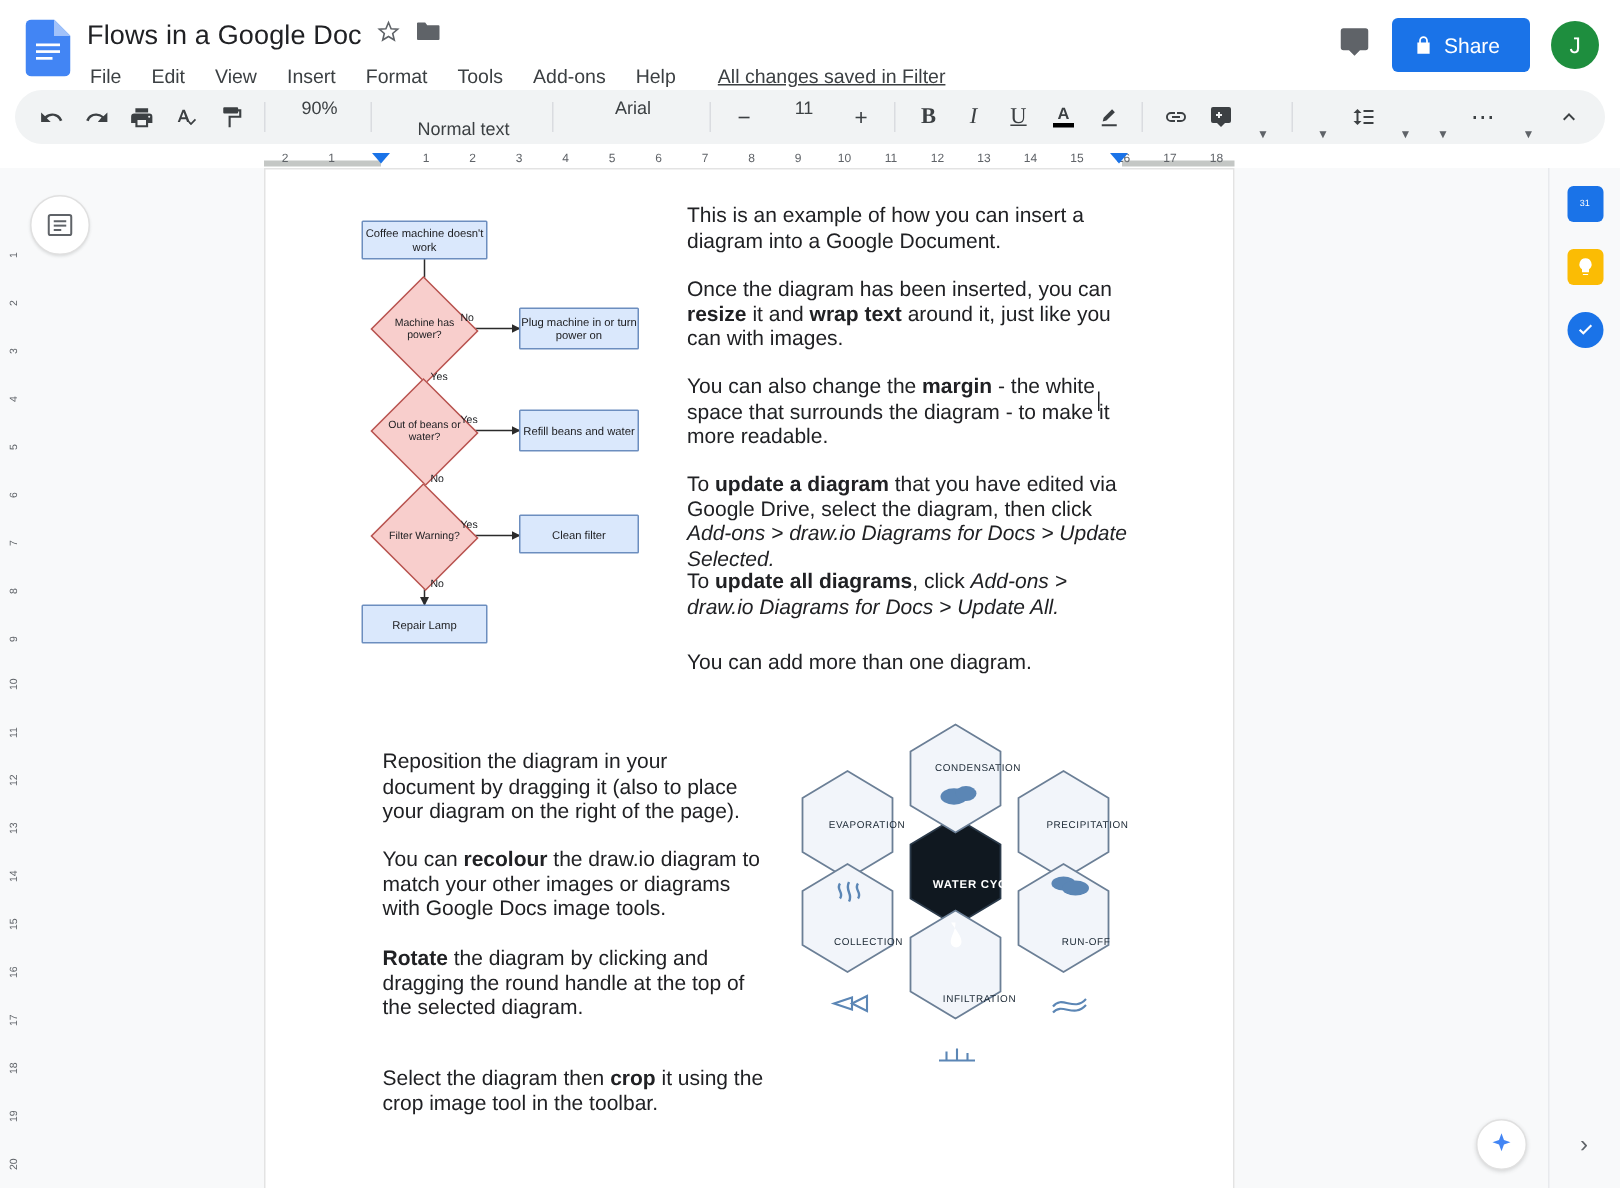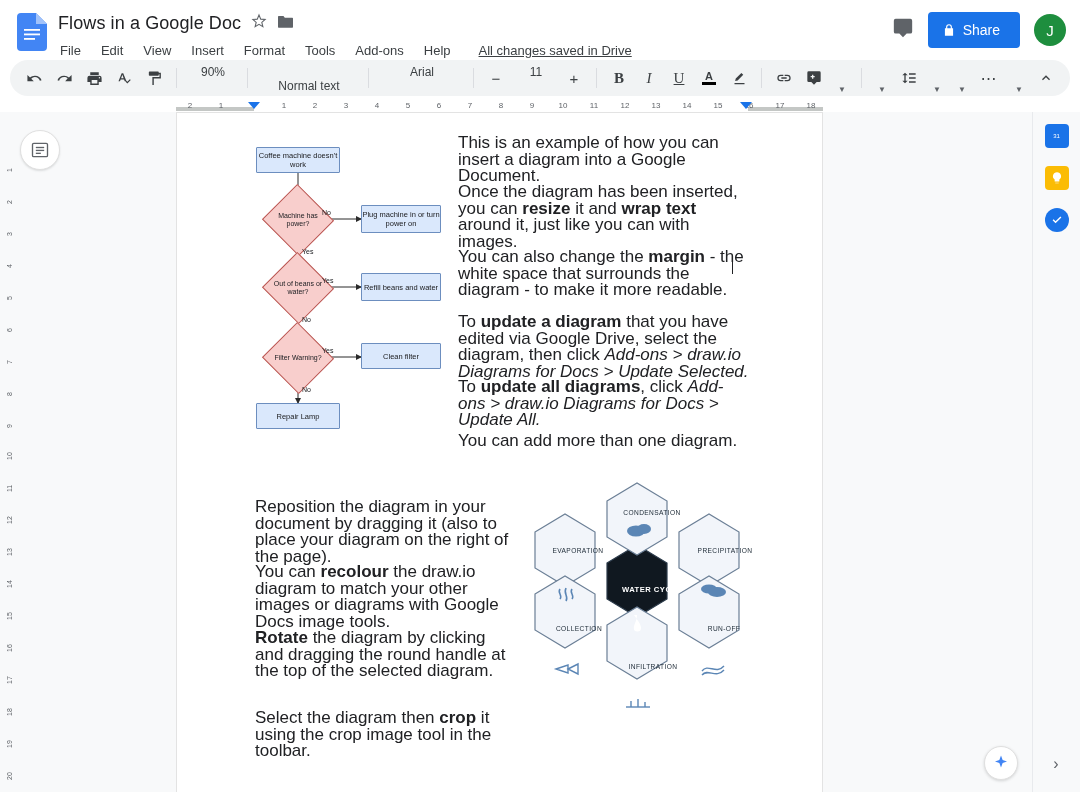--- a/index.html
+++ b/index.html
@@ -172,30 +172,30 @@
     height: 700px;
     margin-left: 0;
   }
   .right-space { flex:1; position:relative; }
 
   
   .content { position:absolute; inset:0; }
 
   .para {
     position:absolute;
-    font-size: 17px;
+    font-size: 14px;
     line-height: 16.6px;
     color: #202124;
     font-family:"Liberation Sans", sans-serif;
   }
   .para b { font-weight:bold; }
   .para i { font-style: italic; }
 
   
-  .flow { position:absolute; left:79px; top:22px; width:200px; height:340px; }
+  .flow { position:absolute; left:64px; top:22px; width:200px; height:340px; }
   .node {
     position:absolute;
     display:flex; align-items:center; justify-content:center;
     text-align:center;
     font-size:7.5px; line-height:9px; color:#202124;
   }
   .rect {
     background:#dae8fc; border:1px solid #6c8ebf; border-radius:1px;
   }
   .diam-wrap { position:absolute; }
@@ -291,21 +291,21 @@
     </div>
     <div class="menu-row">
       <span class="menu-item">File</span>
       <span class="menu-item">Edit</span>
       <span class="menu-item">View</span>
       <span class="menu-item">Insert</span>
       <span class="menu-item">Format</span>
       <span class="menu-item">Tools</span>
       <span class="menu-item">Add-ons</span>
       <span class="menu-item">Help</span>
-      <span class="saved-note">All changes saved in Drive</span>
+      <span class="saved-note">All changes saved in Filter</span>
     </div>
   </div>
   <div class="header-right">
     <span class="comment-icon">
       <svg width="22" height="22" viewBox="0 0 24 24" fill="#5f6368">
         <path d="M20 2H4a2 2 0 0 0-2 2v12a2 2 0 0 0 2 2h4l4 4 4-4h4a2 2 0 0 0 2-2V4a2 2 0 0 0-2-2z"></path>
       </svg>
     </span>
     <button class="share-btn">
       <svg width="14" height="14" viewBox="0 0 24 24" fill="#ffffff">

